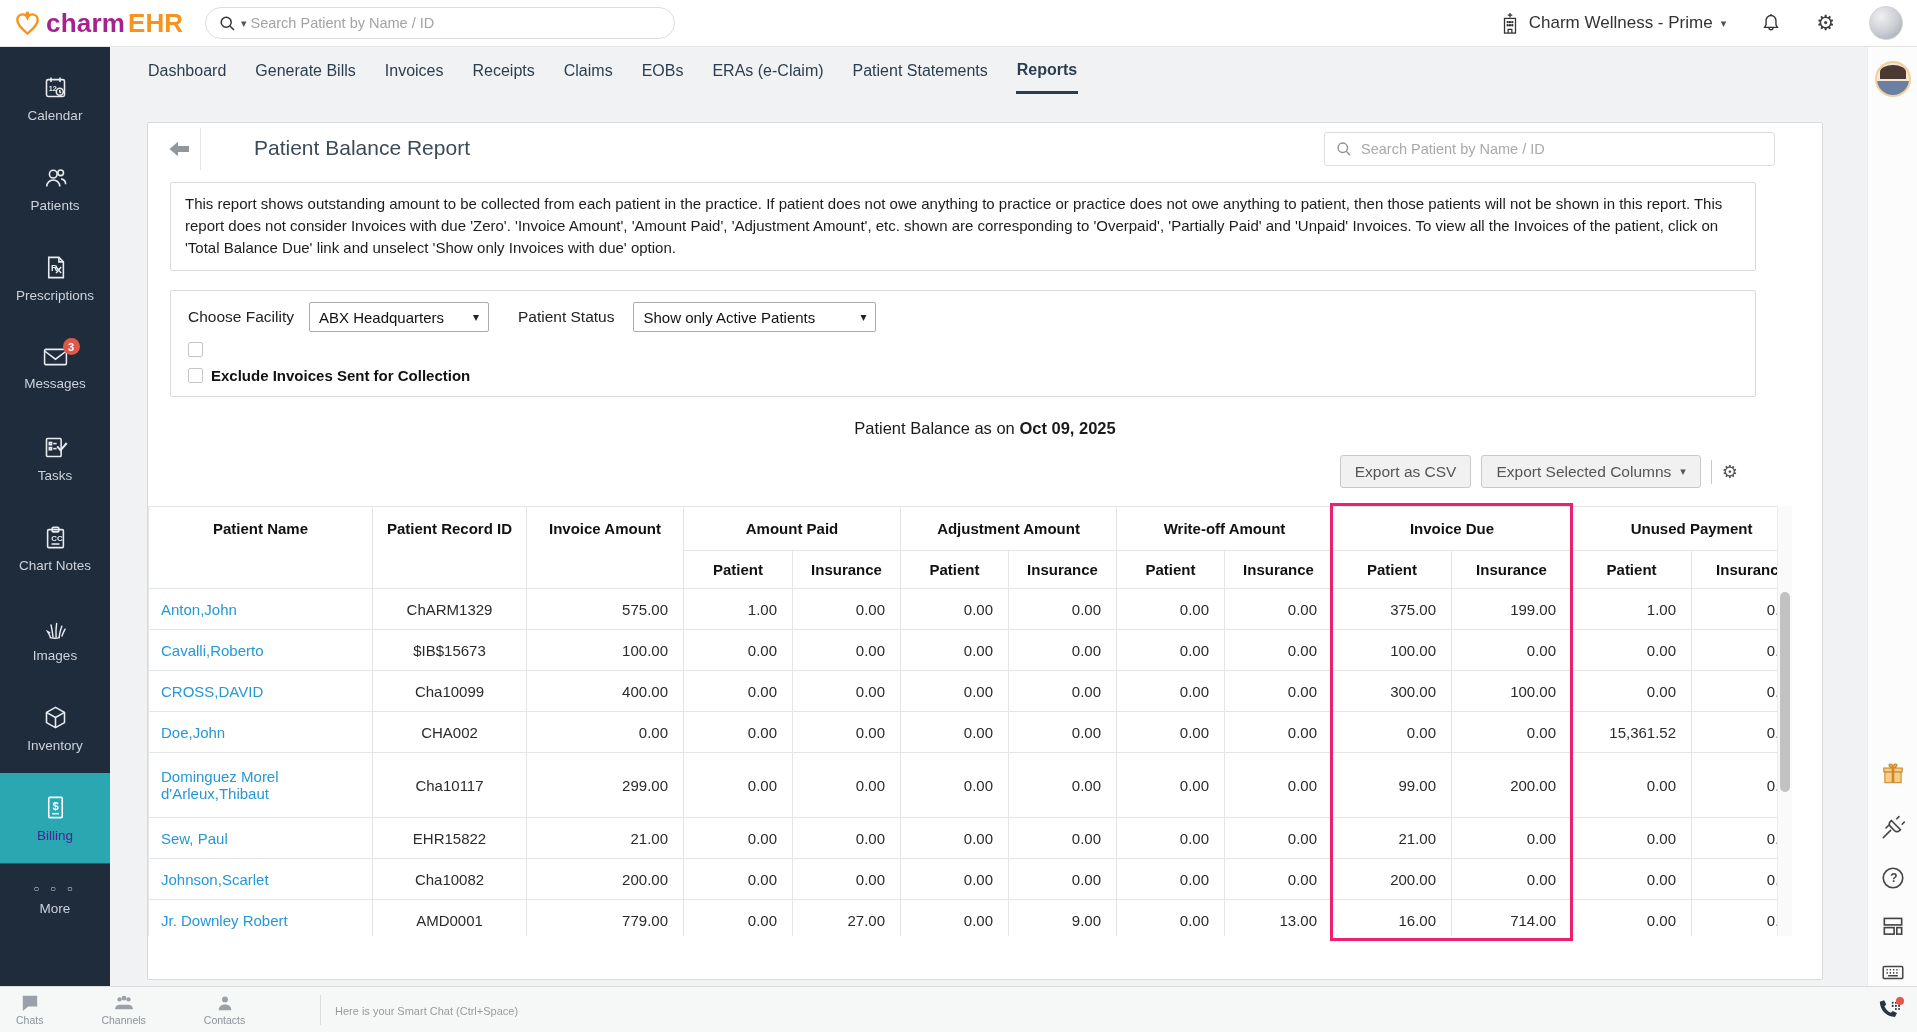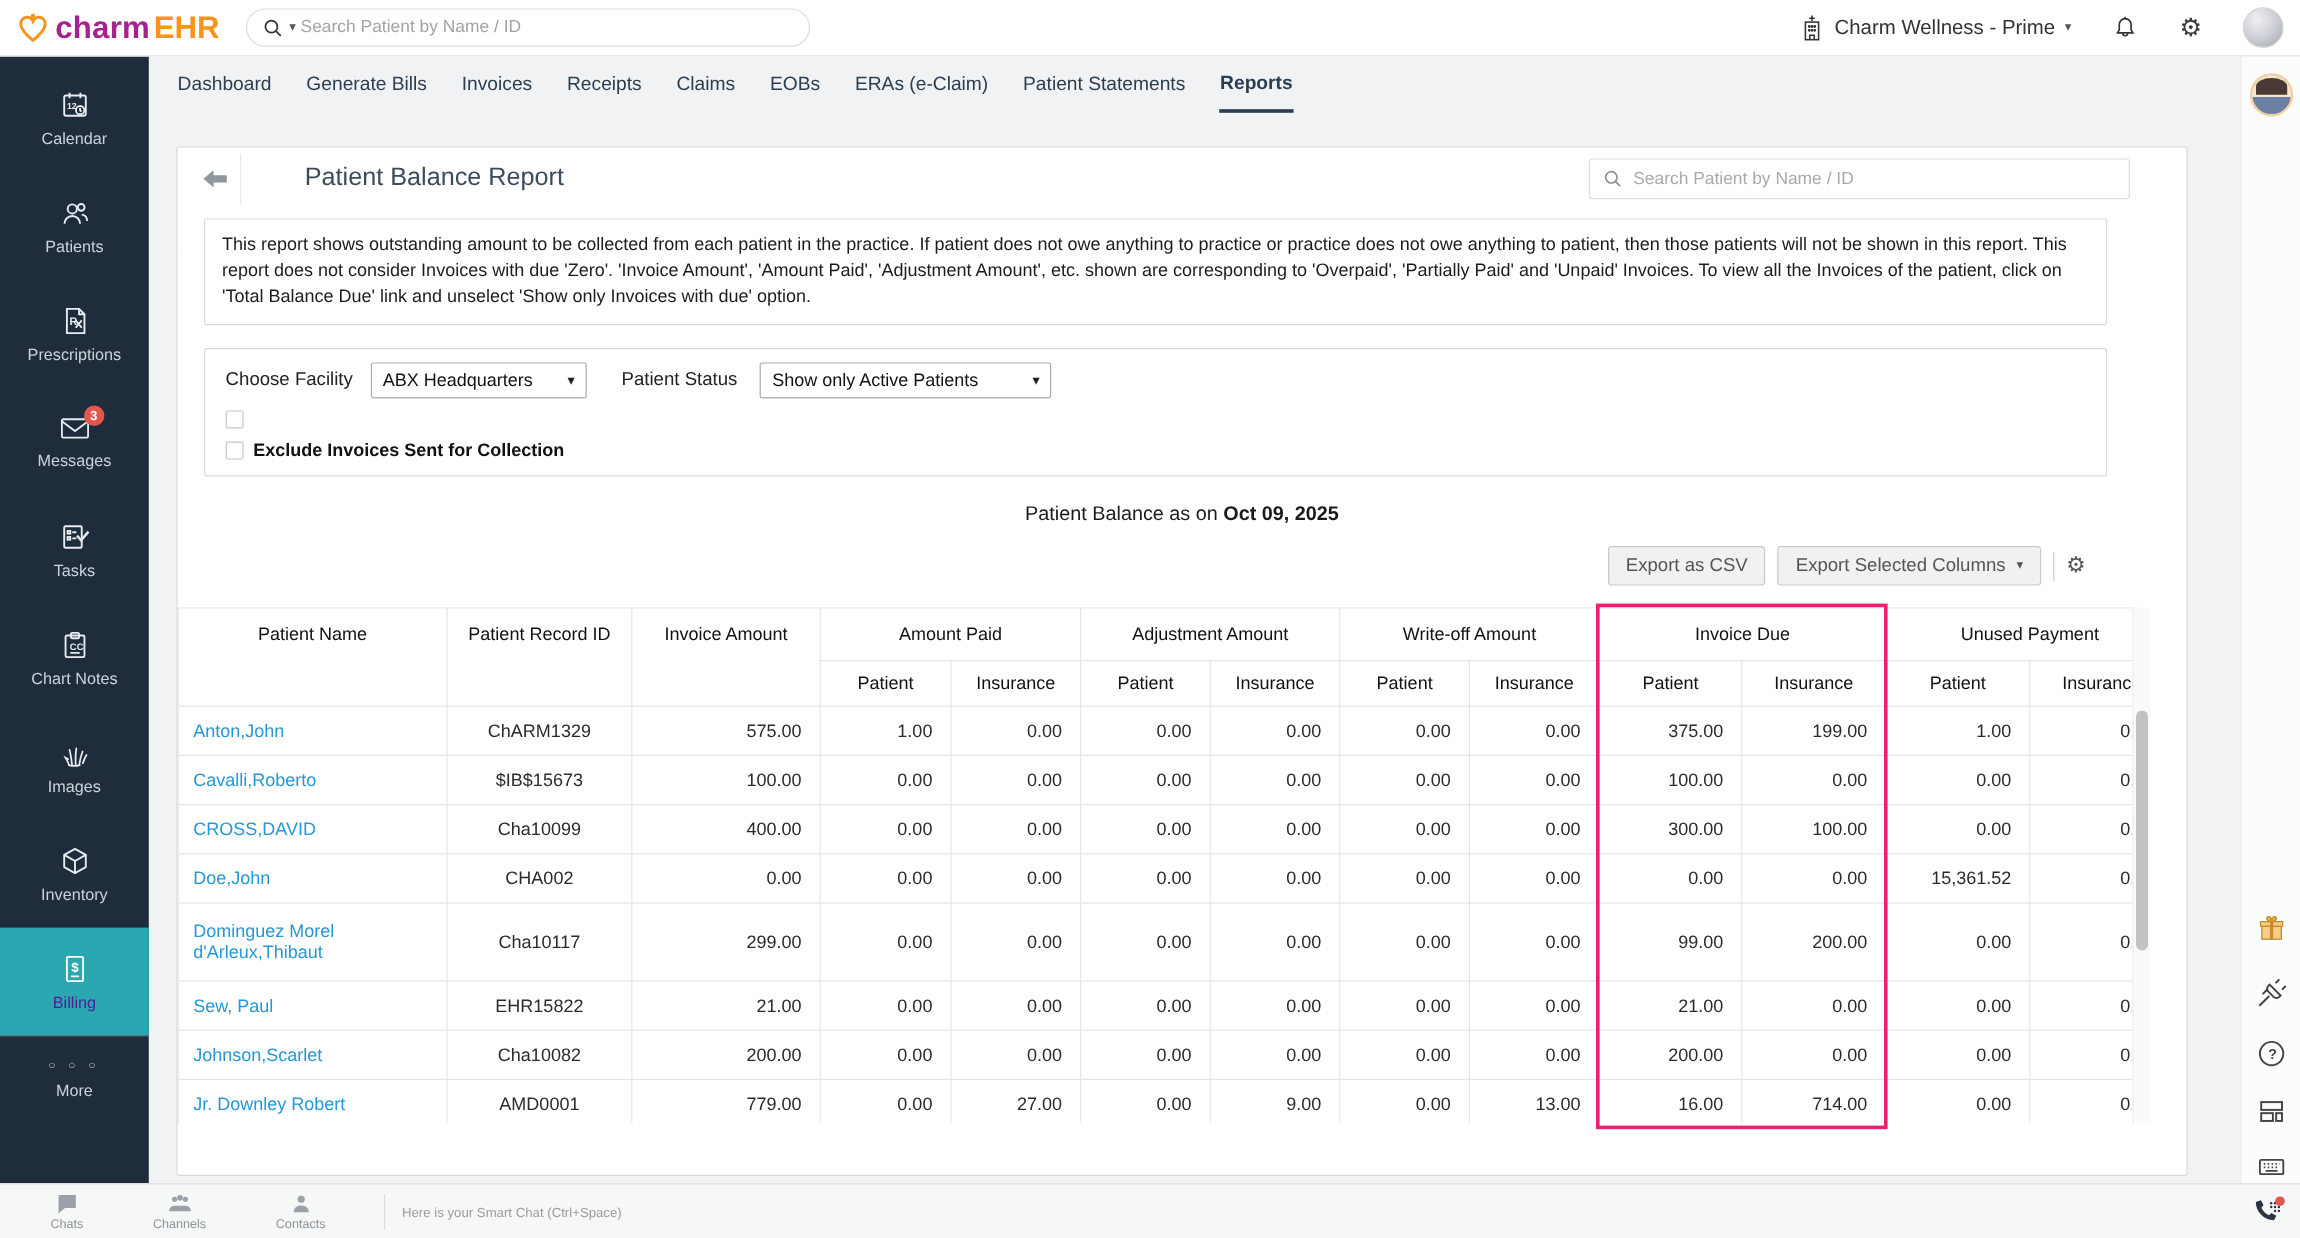--- a/index.html
+++ b/index.html
@@ -17,40 +17,40 @@
   .search-pill input::placeholder { color:#a3a3a3; }
   .caret { font-size:11px; color:#555; line-height:1; }
   .top-right { margin-left:auto; display:flex; align-items:center; gap:34px; margin-right:14px; }
   .practice { display:flex; align-items:center; gap:8px; cursor:pointer; }
   .practice .pname { font-size:17px; color:#333; font-weight:500; }
   .icon-btn { color:#3d3d3d; }
   .gear-glyph { font-family:"DejaVu Sans", sans-serif; font-size:21px; color:#3d3d3d; line-height:1; }
   .avatar-top { width:34px; height:34px; border-radius:50%; background:radial-gradient(circle at 35% 30%, #f0f0f2 0%, #c9ccd2 55%, #9aa0ab 100%); border:1px solid #d5d5d5; }
 
   
-  .sidebar { position:absolute; top:47px; left:0; width:124px; bottom:46px; background:#1f2c3c; z-index:20; }
+  .sidebar { position:absolute; top:47px; left:0; width:110px; bottom:46px; background:#1f2c3c; z-index:20; }
   .s-item { height:90px; display:flex; flex-direction:column; align-items:center; justify-content:center; gap:7px; color:#e8ecf0; cursor:pointer; position:relative; }
   .s-item .s-label { font-size:13.5px; color:#ccd3da; }
   .s-item.active { background:#2aa7b0; }
   .s-item.active .s-label { color:#4c1d95; }
   .s-item.more { border-top:1px solid rgba(255,255,255,.18); height:72px; }
   .s-ico { position:relative; }
   .badge { position:absolute; top:-7px; right:-10px; min-width:17px; height:17px; border-radius:50%; background:#e2574c; color:#fff; font-size:11px; font-weight:bold; display:flex; align-items:center; justify-content:center; }
   .more-dots { font-size:10px; letter-spacing:4px; color:#ccd3da; }
 
   
   .rail { position:absolute; top:47px; right:0; width:50px; bottom:46px; background:#fcfcfd; border-left:1px solid #ececec; z-index:20; }
   .rail-avatar { position:absolute; top:14px; left:7px; width:36px; height:36px; border-radius:50%; border:2px solid #f2cf9f;
      background:linear-gradient(180deg,#f6e7d4 0%,#f6e7d4 55%,#6b7fa3 56%,#6b7fa3 100%); overflow:hidden; }
   .rail-avatar::before { content:""; display:block; width:26px; height:14px; margin:2px auto 0; border-radius:50% 50% 0 0; background:#4b3a33; }
   .rail-ic { position:absolute; left:12px; color:#444; cursor:pointer; }
 
   
   .bottombar { position:absolute; bottom:0; left:0; right:0; height:46px; background:#f6f7f7; border-top:1px solid #dcdcdc; display:flex; align-items:center; z-index:40; }
-  .dock { display:flex; align-items:center; padding-left:42px; gap:58px; width:320px; }
+  .dock { display:flex; align-items:center; padding-left:16px; gap:58px; width:320px; }
   .dock-item { display:flex; flex-direction:column; align-items:center; gap:2px; color:#9aa1a8; cursor:pointer; }
   .dock-item span { font-size:10.5px; color:#8d949b; }
   .dock-sep { width:1px; height:30px; background:#ddd; }
   .smart-chat { flex:1; margin-left:14px; }
   .smart-chat input { width:95%; border:none; outline:none; background:transparent; font-size:11px; color:#555; font-family:inherit; }
   .smart-chat input::placeholder { color:#9b9b9b; }
   .phone-wrap { position:relative; margin-right:16px; color:#2b3442; cursor:pointer; }
   .phone-dot { position:absolute; top:-2px; right:-3px; width:8px; height:8px; border-radius:50%; background:#e2574c; }
 
   
@@ -89,21 +89,21 @@
   .btn { height:33px; background:#f1f1f1; border:1px solid #c9c9c9; border-radius:3px; color:#555; font-size:15.5px; display:flex; align-items:center; padding:0 14px; gap:9px; cursor:pointer; }
   .btn .caret { color:#555; }
   .exp-sep { width:1px; height:24px; background:#c9c9c9; }
   .gear-sm { font-family:"DejaVu Sans", sans-serif; font-size:18px; color:#555; cursor:pointer; line-height:1; }
 
   
   .table-zone { position:absolute; left:0; top:383px; width:1646px; height:430px; }
   .table-clip { position:absolute; left:0; top:0; width:1629px; height:430px; overflow:hidden; }
   table.balance { border-collapse:collapse; table-layout:fixed; width:1663px; background:#fff; }
   table.balance th, table.balance td { border:1px solid #e3e5e7; }
-  table.balance thead th { font-size:15px; font-weight:normal; color:#111; text-align:center; background:#fff; }
+  table.balance thead th { font-size:15px; font-weight:bold; color:#111; text-align:center; background:#fff; }
   tr.h1 th { height:44px; }
   tr.h1 th[rowspan] { vertical-align:top; padding-top:13px; }
   tr.h2 th { height:38px; }
   td { height:41px; font-size:15px; color:#2b2b2b; }
   tr.tall td { height:65px; }
   .c-name { text-align:left; padding-left:12px; padding-right:8px; }
   .c-name a { color:#2598d5; text-decoration:none; cursor:pointer; }
   .c-id { text-align:center; }
   .c-num { text-align:right; padding-right:15px; }
   .pink-box { position:absolute; left:1182px; top:-3px; width:243px; height:438px; border:3px solid #ed1f70; z-index:5; pointer-events:none; }

